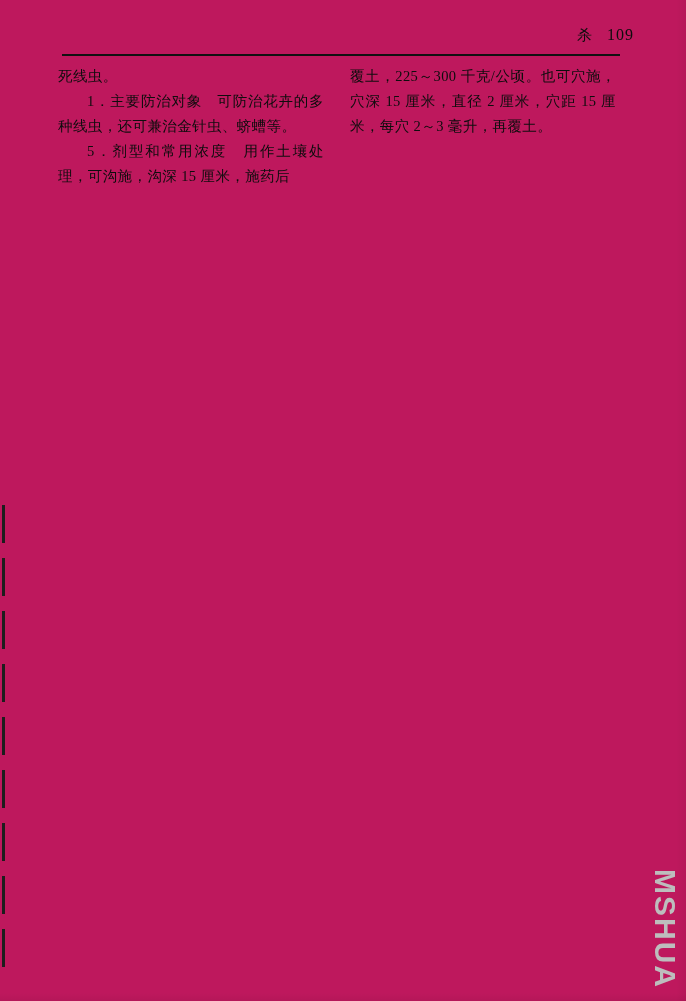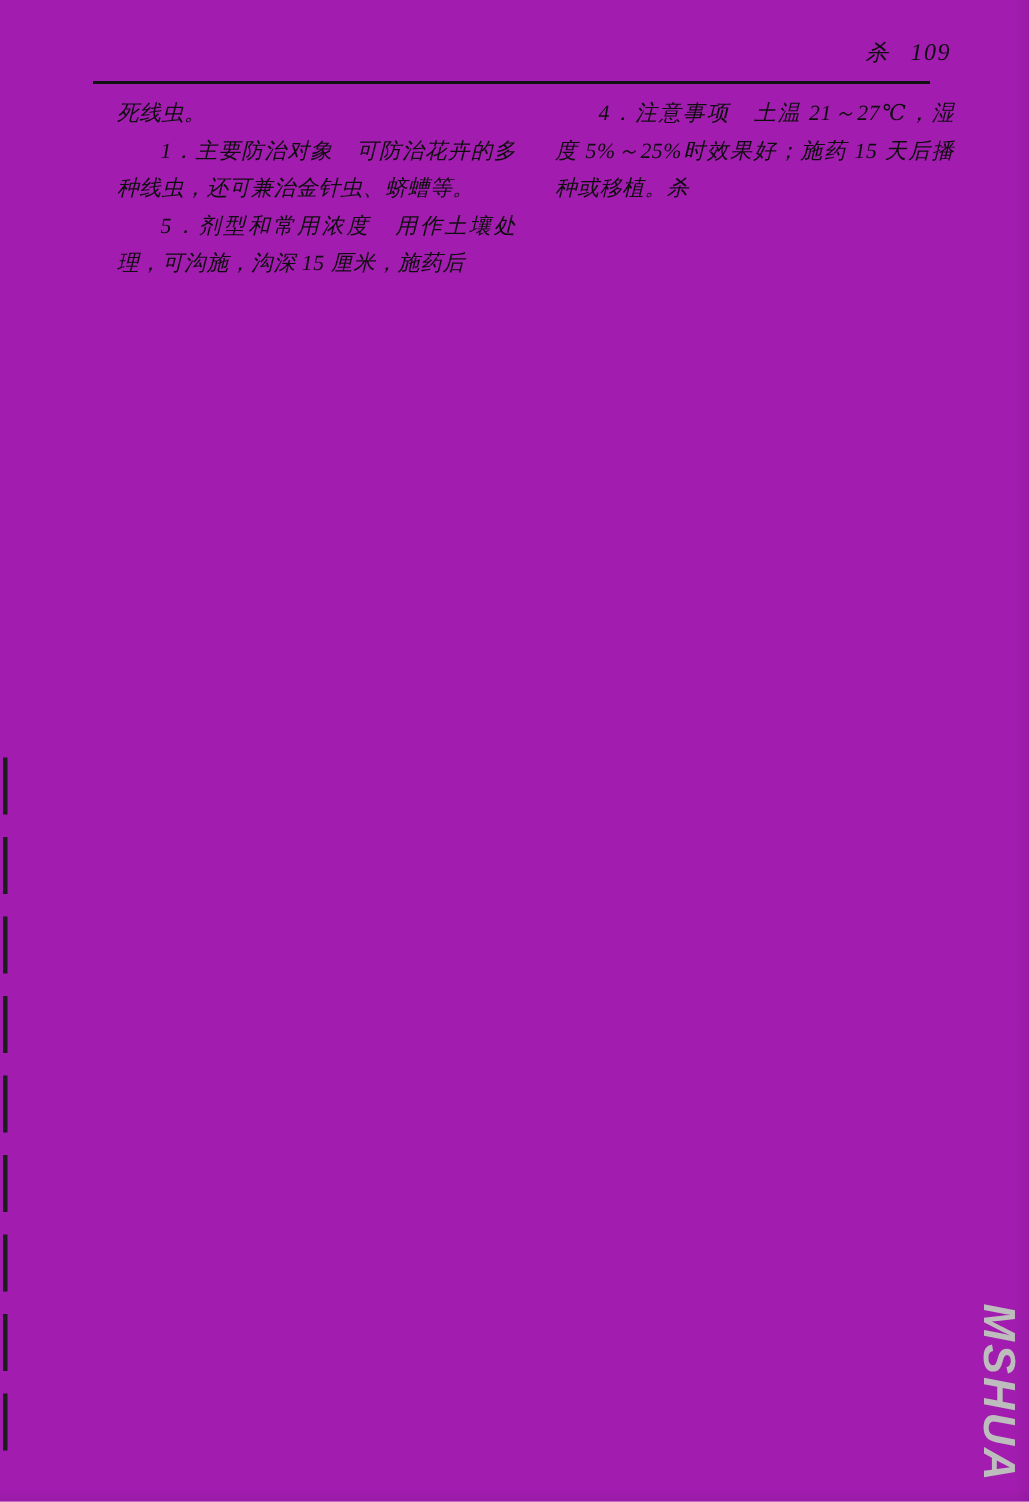--- a/index.html
+++ b/index.html
@@ -13,22 +13,21 @@
     position: relative;
     overflow: hidden;
     font-family: "Liberation Serif", "DejaVu Serif", serif;
     color: #0d0d0d;
   }
 
   
   #page {
     position: absolute;
     inset: 0;
-    background: #a21caf;
-    font-style: italic;
+    background: #be185d;
   }
 
   
   #header {
     position: absolute;
     top: 26px;
     left: 60px;
     right: 52px;
     height: 22px;
   }
@@ -53,21 +52,21 @@
     left: 62px;
     width: 558px;
     height: 2px;
     background: #111;
   }
 
   
   #columns {
     position: absolute;
     top: 64px;
-    left: 78px;
+    left: 58px;
     width: 560px;
     display: flex;
     gap: 26px;
   }
   .col {
     width: 266px;
   }
   .para {
     font-size: 14.5px;
     line-height: 25px;
@@ -150,21 +149,21 @@
 
   <div id="columns">
 
     <div class="col">
       <p class="para">死线虫。</p>
       <p class="para indent">1．主要防治对象　可防治花卉的多种线虫，还可兼治金针虫、蛴螬等。</p>
       <p class="para indent">5．剂型和常用浓度　用作土壤处理，可沟施，沟深 15 厘米，施药后</p>
     </div>
 
     <div class="col">
-      <p class="para indent">4．注意事项　土温 21～27℃，湿度 5%～25%时效果好；施药 15 天后播种或移植。杀</p>
+      <p class="para">覆土，225～300 千克/公顷。也可穴施，穴深 15 厘米，直径 2 厘米，穴距 15 厘米，每穴 2～3 毫升，再覆土。</p>
     </div>
 
   </div>
 
   <div id="margin-ticks">
       <div class="tick" style="top: 0px;"></div>
       <div class="tick" style="top: 53px;"></div>
       <div class="tick" style="top: 106px;"></div>
       <div class="tick" style="top: 159px;"></div>
       <div class="tick" style="top: 212px;"></div>

